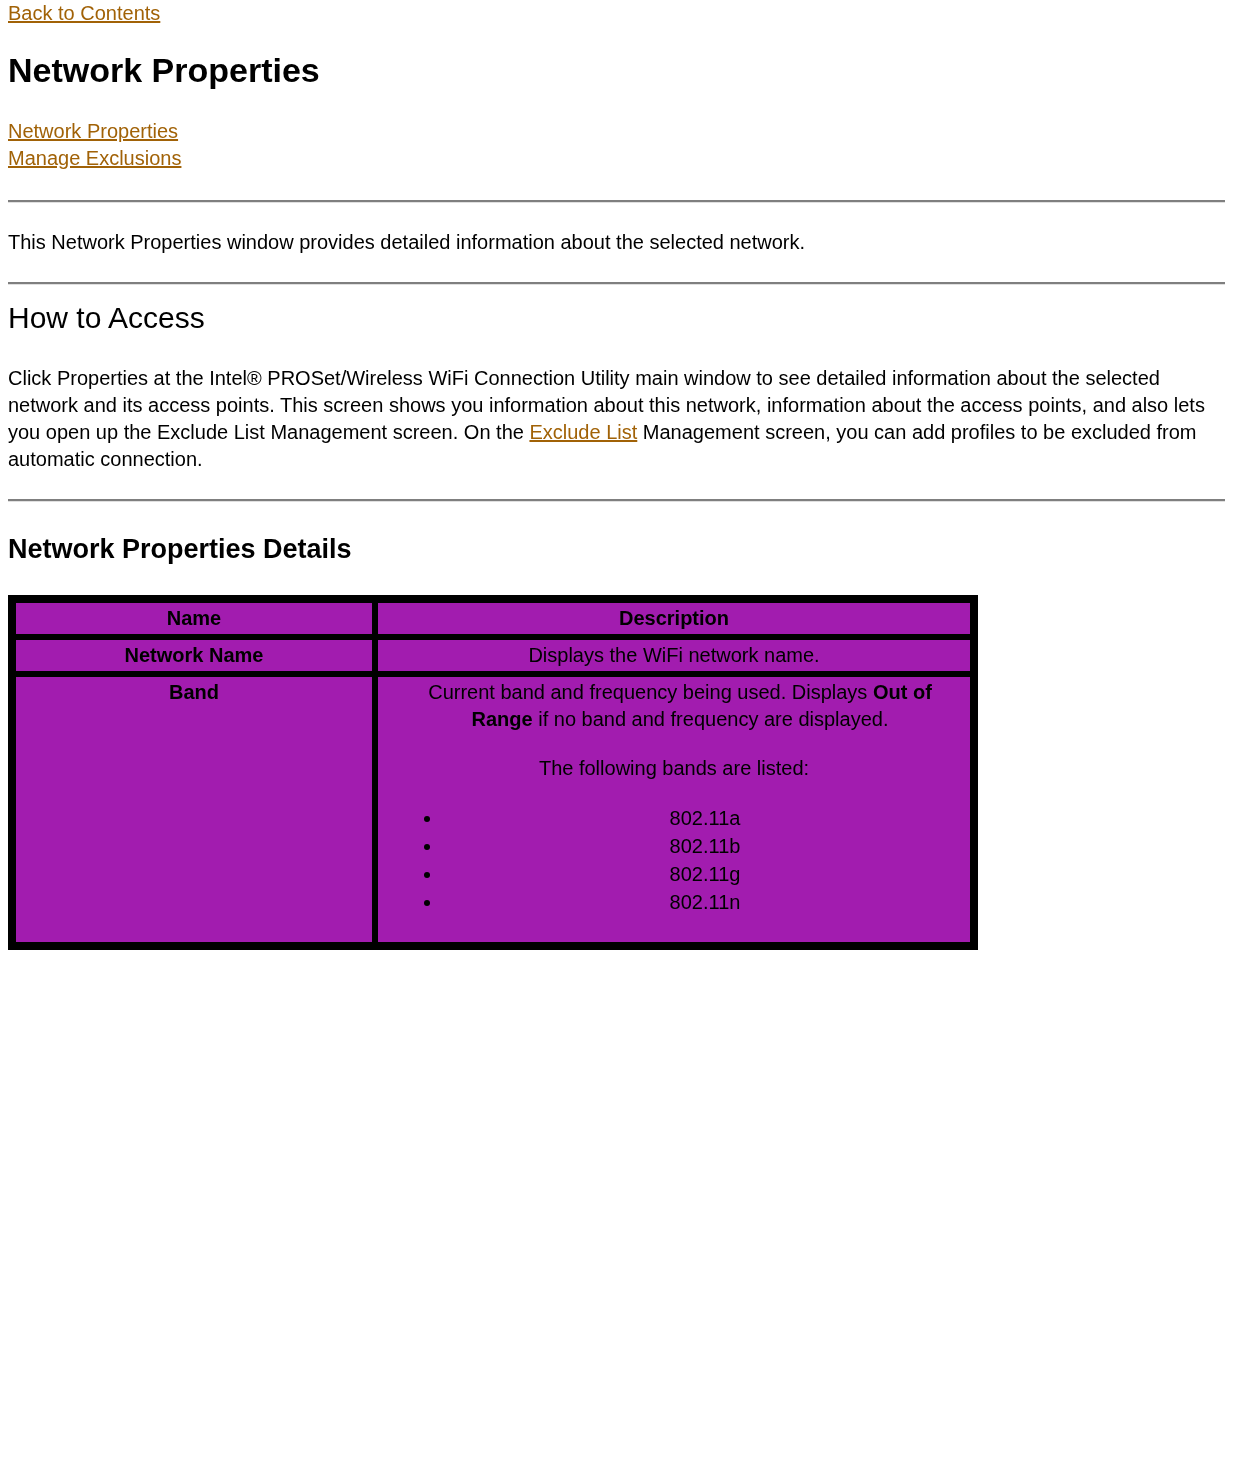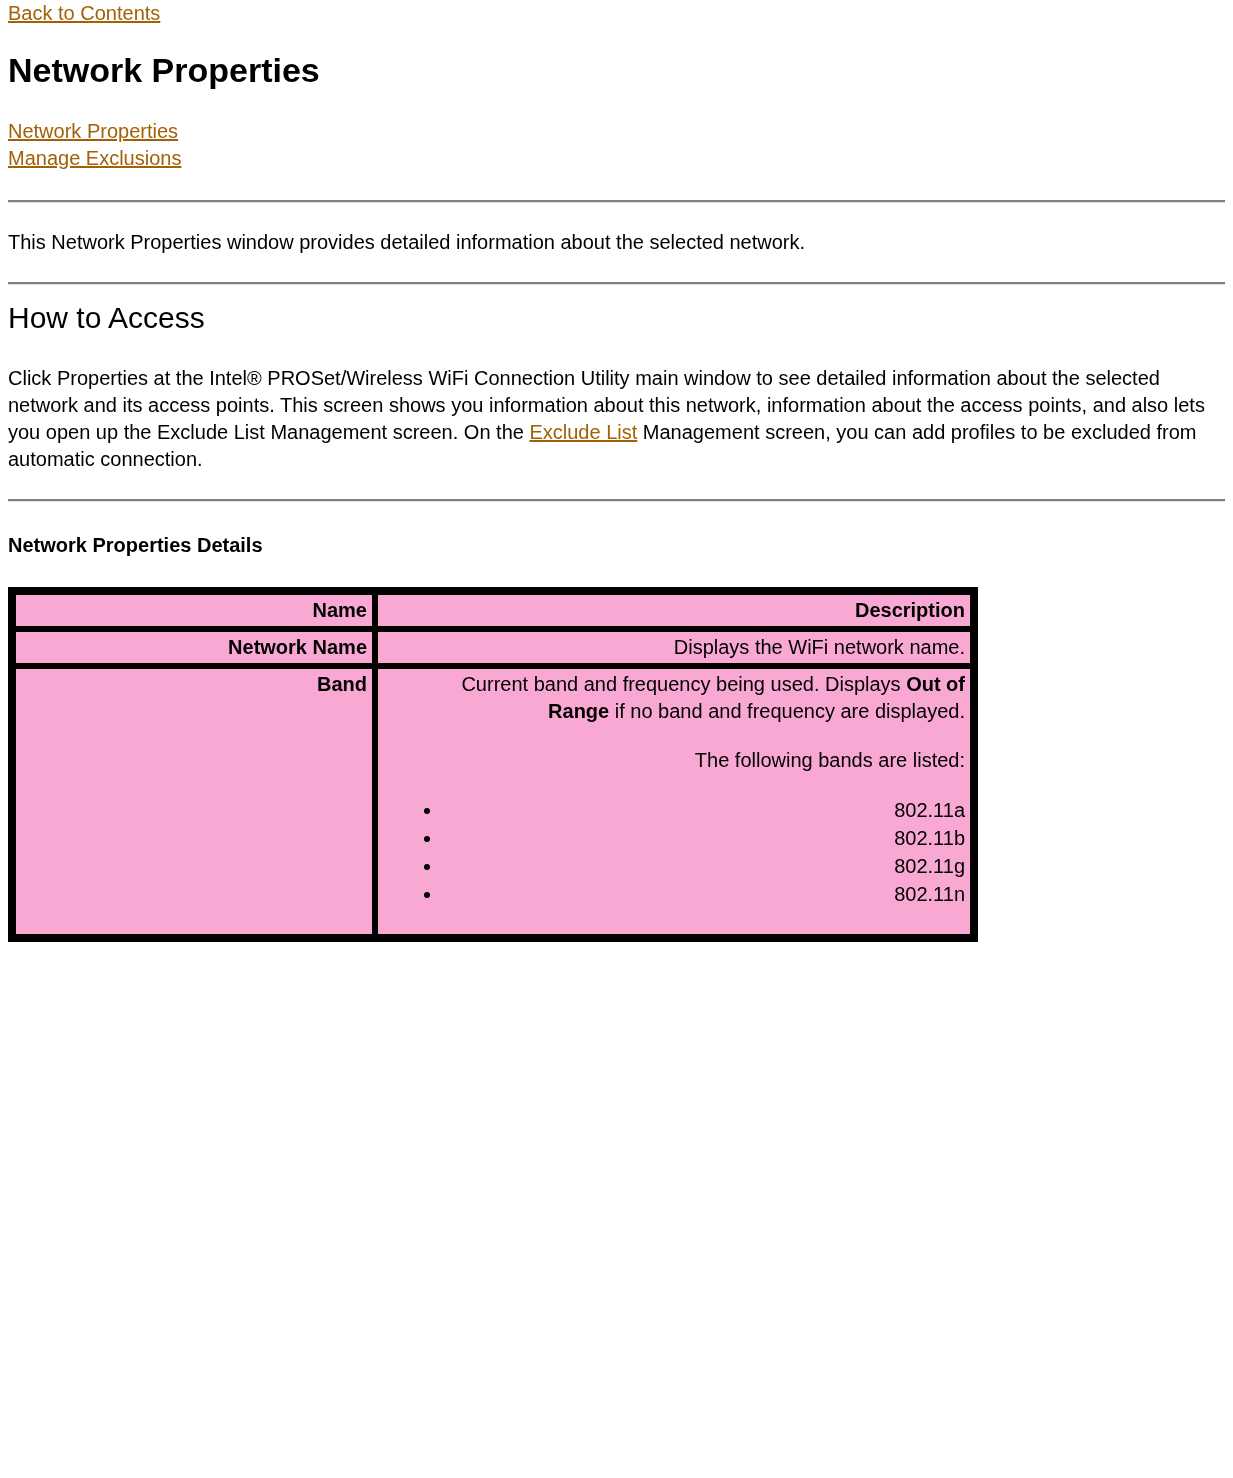--- a/index.html
+++ b/index.html
@@ -19,21 +19,21 @@
     font-size: 34px;
     font-weight: bold;
     margin: 26px 0 28px 0;
   }
   h2 {
     font-size: 30px;
     font-weight: normal;
     margin: 16px 0 30px 0;
   }
   h3 {
-    font-size: 20px;
+    font-size: 27px;
     font-weight: bold;
     margin: 32px 0 30px 0;
   }
   .nav-links {
     margin: 0 0 28px 0;
     line-height: 1.35;
   }
   .nav-links a {
     display: inline;
   }
@@ -51,22 +51,22 @@
     border-collapse: separate;
     border-spacing: 2px;
     border: 4px solid #000;
     width: 970px;
     margin: 0;
     background: #000;
   }
   table.details th,
   table.details td {
     border: 2px solid #000;
-    background: #f9a8d4;
-    text-align: right;
+    background: #a21caf;
+    text-align: center;
     vertical-align: top;
     padding: 2px 5px 2px 5px;
     font-size: 20px;
     line-height: 1.35;
   }
   table.details th {
     font-weight: bold;
   }
   .col-name {
     width: 346px;

